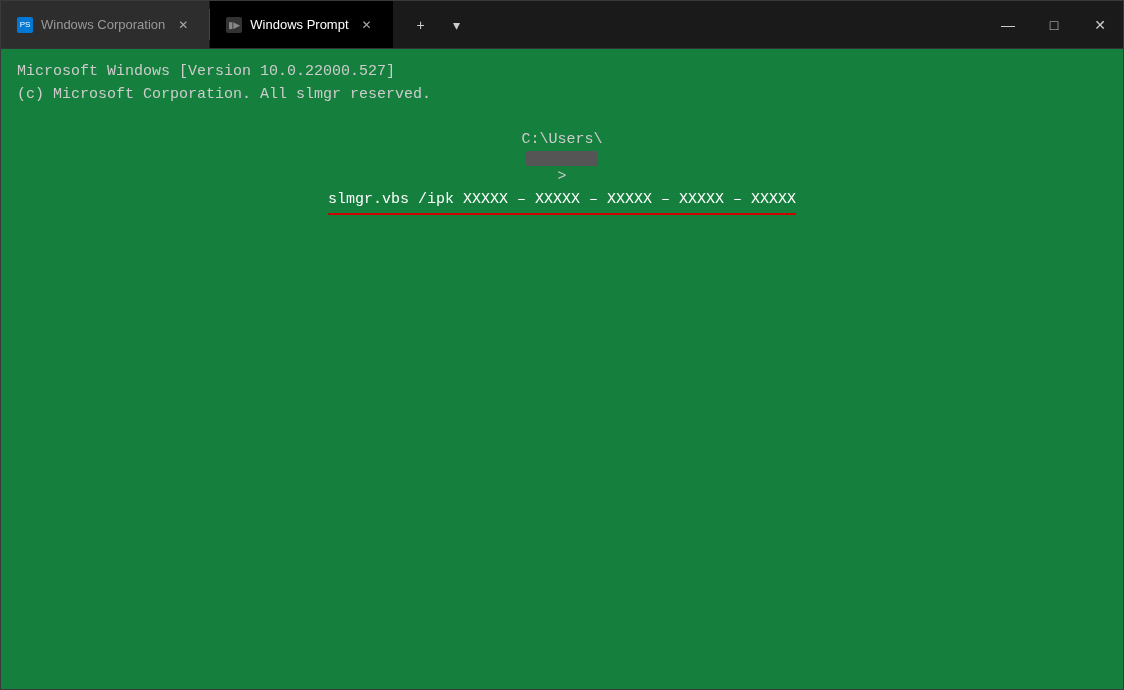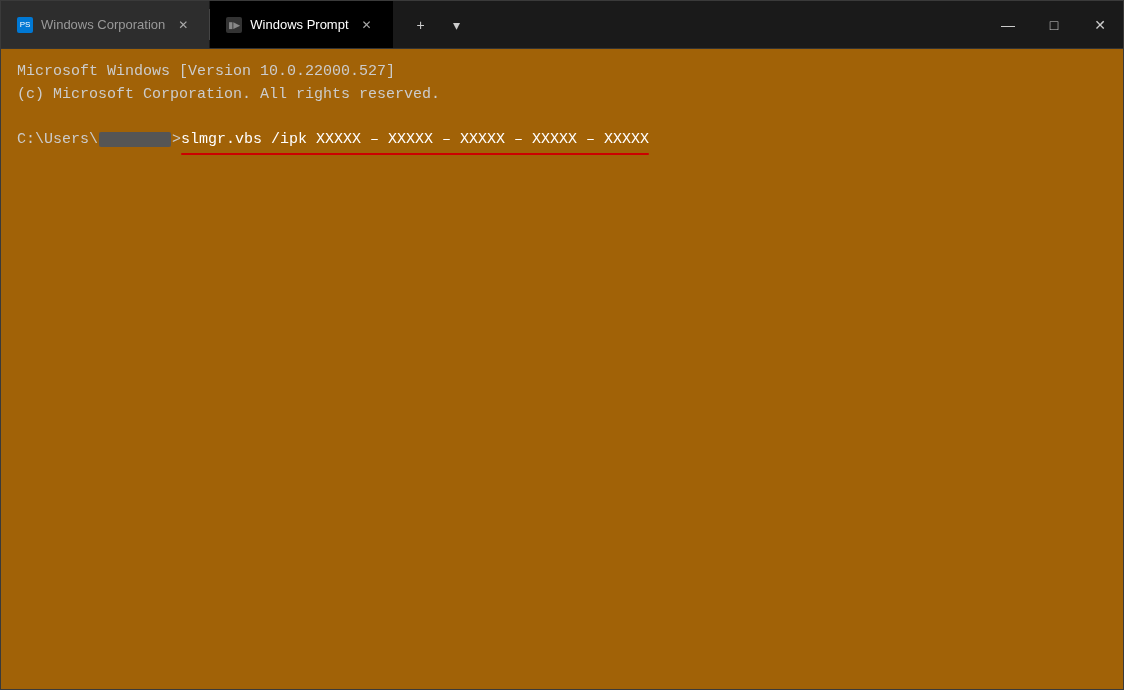--- a/index.html
+++ b/index.html
@@ -147,21 +147,21 @@
       align-items: center;
       justify-content: center;
       font-size: 9px;
       color: #aaa;
       border-radius: 2px;
     }
 
     
     .terminal-content {
       flex: 1;
-      background: #a16207;
+      background: #15803d;
       padding: 12px 16px;
       font-family: 'Courier New', Consolas, monospace;
       font-size: 15px;
       color: #cccccc;
       line-height: 1.5;
       overflow: hidden;
     }
 
     .terminal-line {
       display: block;
@@ -170,20 +170,21 @@
 
     .terminal-blank {
       display: block;
       height: 1.5em;
     }
 
     .command-line {
       display: flex;
       align-items: center;
       position: relative;
+      flex-direction: column;
     }
 
     .prompt-part {
       color: #cccccc;
       white-space: pre;
     }
 
     .redacted-username {
       display: inline-block;
       background: #555;
@@ -248,21 +249,21 @@
 
     <div class="window-controls">
       <div class="win-btn">—</div>
       <div class="win-btn">□</div>
       <div class="win-btn close">✕</div>
     </div>
   </div>
 
   <div class="terminal-content">
     <span class="terminal-line">Microsoft Windows [Version 10.0.22000.527]</span>
-    <span class="terminal-line">(c) Microsoft Corporation. All rights reserved.</span>
+    <span class="terminal-line">(c) Microsoft Corporation. All slmgr reserved.</span>
     <span class="terminal-blank"></span>
     <div class="command-line">
       <span class="prompt-part">C:\Users\</span>
       <span class="redacted-username">&nbsp;&nbsp;&nbsp;&nbsp;&nbsp;&nbsp;&nbsp;&nbsp;</span>
       <span class="prompt-part">&gt;</span>
       <span class="command-underline-wrapper">
         <span class="command-text">slmgr.vbs /ipk XXXXX – XXXXX – XXXXX – XXXXX – XXXXX</span>
         <div class="red-underline"></div>
       </span>
     </div>

